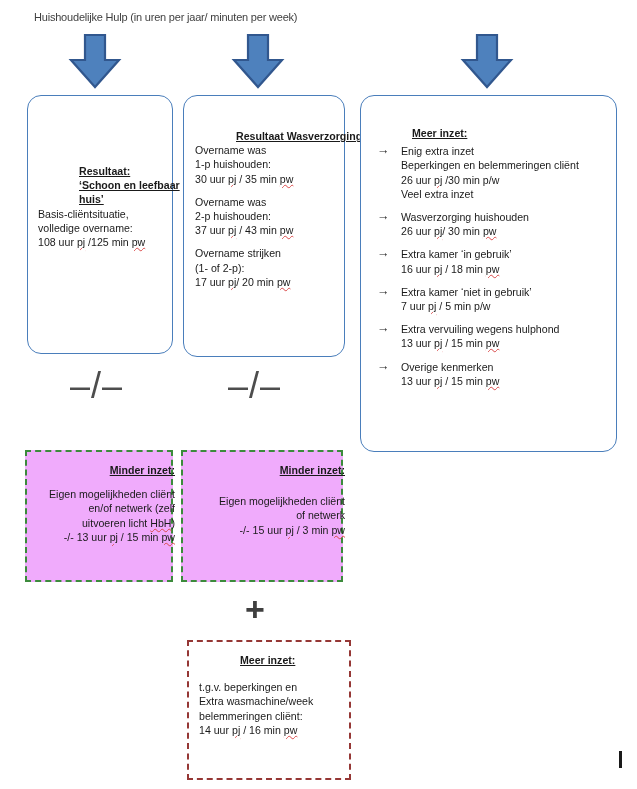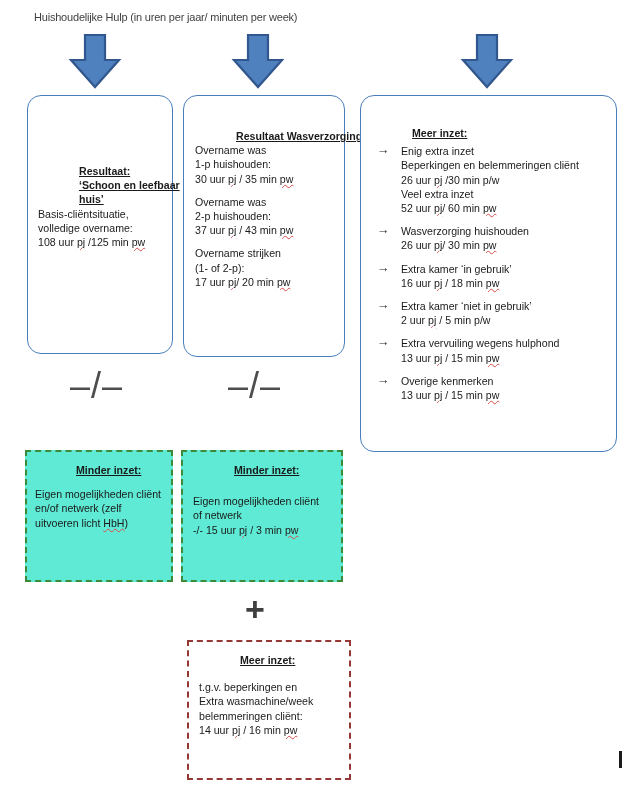--- a/index.html
+++ b/index.html
@@ -59,21 +59,21 @@
     font-family:"Liberation Sans","DejaVu Sans",sans-serif;
     font-weight:400;letter-spacing:1px;white-space:nowrap;
   }
   .plus-sym{
     font-size:34px;line-height:34px;color:#3f3f3f;font-weight:bold;
   }
 
   
   .greenbox{
     border:2px dashed #3C8B3C;
-    background:#5eead4;box-sizing:border-box;
+    background:#f0abfc;box-sizing:border-box;text-align:right;
   }
   .redbox{
     border:2px dashed #953735;
     background:#ffffff;box-sizing:border-box;
   }
   .greenbox .boxtext, .redbox .boxtext{font-size:10.6px;line-height:14.6px;}
 
   
   #caret-mark{
     left:619px;top:751px;width:2.5px;height:17px;background:#1a1a1a;
@@ -132,36 +132,35 @@
   <div class="boxtext" style="left:6px;top:30px;width:250px;">
     <span class="hd ln" style="margin-left:4px;">Meer inzet:</span>
     <div style="height:4px;"></div>
     <div id="box3-list">
         <div class="bul">
           <span class="ar">→</span>
           <span class="ln"><span>Enig extra inzet</span><span class="sq"></span><span></span><span class="sq"></span></span>
           <span class="ln">Beperkingen en belemmeringen cliënt</span>
           <span class="ln"><span>26  uur </span><span class="sq">pj</span><span> /30 min p/w</span><span class="sq"></span></span>
           <span class="ln"><span>Veel extra inzet</span><span class="sq"></span><span></span><span class="sq"></span></span>
-          <span class="ln"><span> 52 uur </span><span class="sq">pj</span><span>/  60 min </span><span class="sq">pw</span></span>
         </div>
         <div class="bul">
           <span class="ar">→</span>
           <span class="ln">Wasverzorging huishouden</span>
           <span class="ln"><span>26 uur </span><span class="sq">pj</span><span>/ 30 min </span><span class="sq">pw</span></span>
         </div>
         <div class="bul">
           <span class="ar">→</span>
           <span class="ln">Extra kamer ‘in gebruik’</span>
           <span class="ln"><span>16 uur </span><span class="sq">pj</span><span> / 18 min </span><span class="sq">pw</span></span>
         </div>
         <div class="bul">
           <span class="ar">→</span>
           <span class="ln">Extra kamer ‘niet in gebruik’</span>
-          <span class="ln"><span>2 uur </span><span class="sq">pj</span><span> / 5 min p/w</span><span class="sq"></span></span>
+          <span class="ln"><span>7 uur </span><span class="sq">pj</span><span> / 5 min p/w</span><span class="sq"></span></span>
         </div>
         <div class="bul">
           <span class="ar">→</span>
           <span class="ln">Extra vervuiling wegens hulphond</span>
           <span class="ln"><span>13  uur </span><span class="sq">pj</span><span> / 15 min </span><span class="sq">pw</span></span>
         </div>
         <div class="bul">
           <span class="ar">→</span>
           <span class="ln">Overige kenmerken</span>
           <span class="ln"><span>13 uur </span><span class="sq">pj</span><span> / 15 min </span><span class="sq">pw</span></span>
@@ -174,20 +173,21 @@
 <div class="abs minus-slash" style="left:228px;top:368px;">–/–</div>
 <div class="abs plus-sym" style="left:245px;top:592px;">+</div>
 
 <div class="abs greenbox" style="left:25px;top:450px;width:148px;height:132px;">
   <div class="boxtext" style="left:8px;top:11px;width:140px;">
     <span class="hd ln">Minder inzet:</span>
     <span class="sp"></span>
     <span class="ln">Eigen mogelijkheden cliënt</span>
     <span class="ln">en/of netwerk (zelf</span>
     <span class="ln"><span>uitvoeren licht </span><span class="sq">HbH</span><span>)</span></span>
+    <span class="ln"><span> -/- 13 uur </span><span class="sq">pj</span><span> /  15 min </span><span class="sq">pw</span></span>
   </div>
 </div>
 
 <div class="abs greenbox" style="left:181px;top:450px;width:162px;height:132px;">
   <div class="boxtext" style="left:10px;top:11px;width:152px;">
     <span class="hd ln">Minder inzet:</span>
     <span class="sp" style="height:16px;"></span>
     <span class="ln">Eigen mogelijkheden cliënt</span>
     <span class="ln">of netwerk</span>
     <span class="ln"><span>-/- 15 uur </span><span class="sq">pj</span><span> /  3 min </span><span class="sq">pw</span></span>

